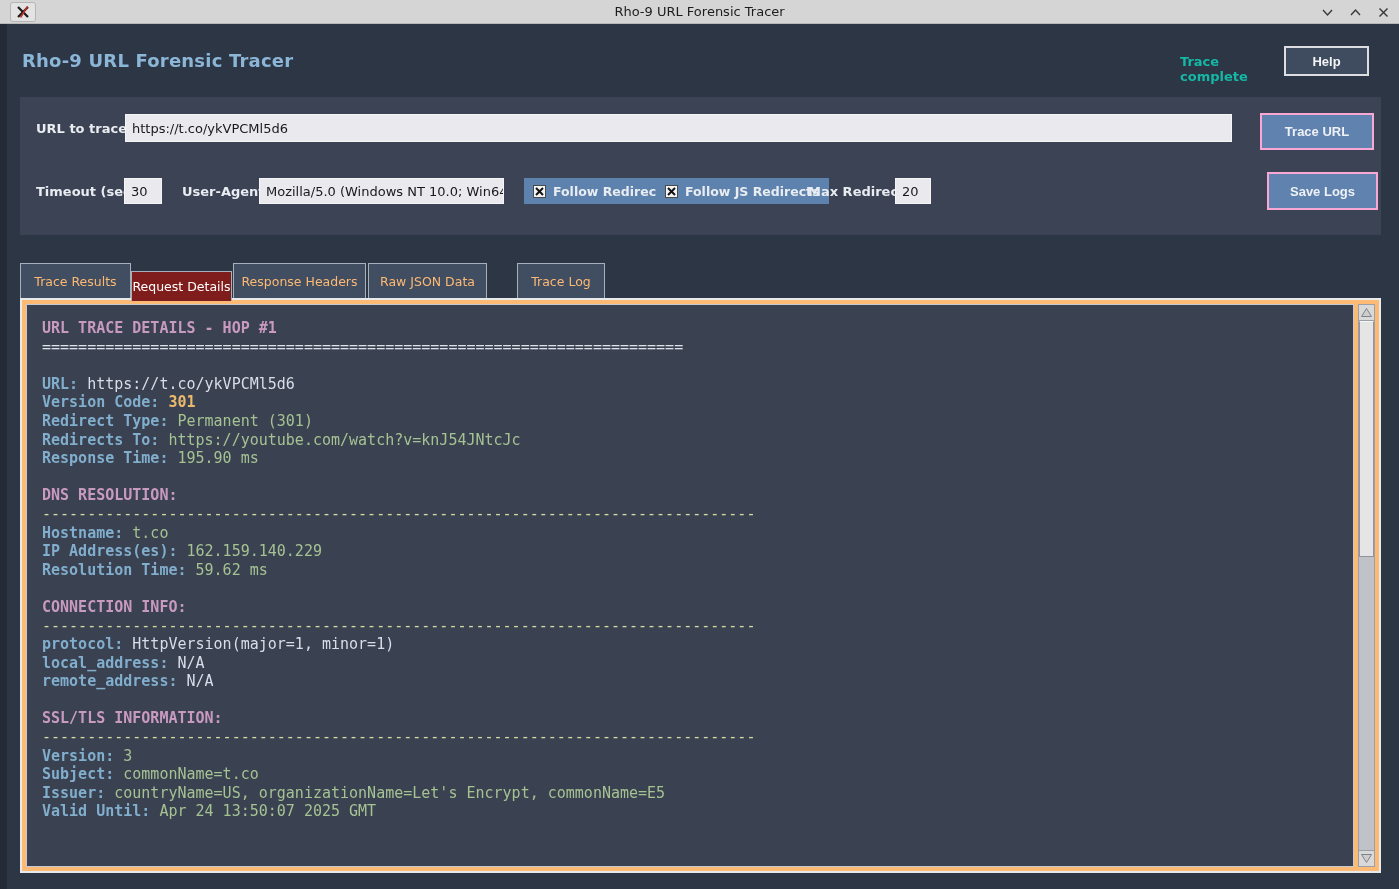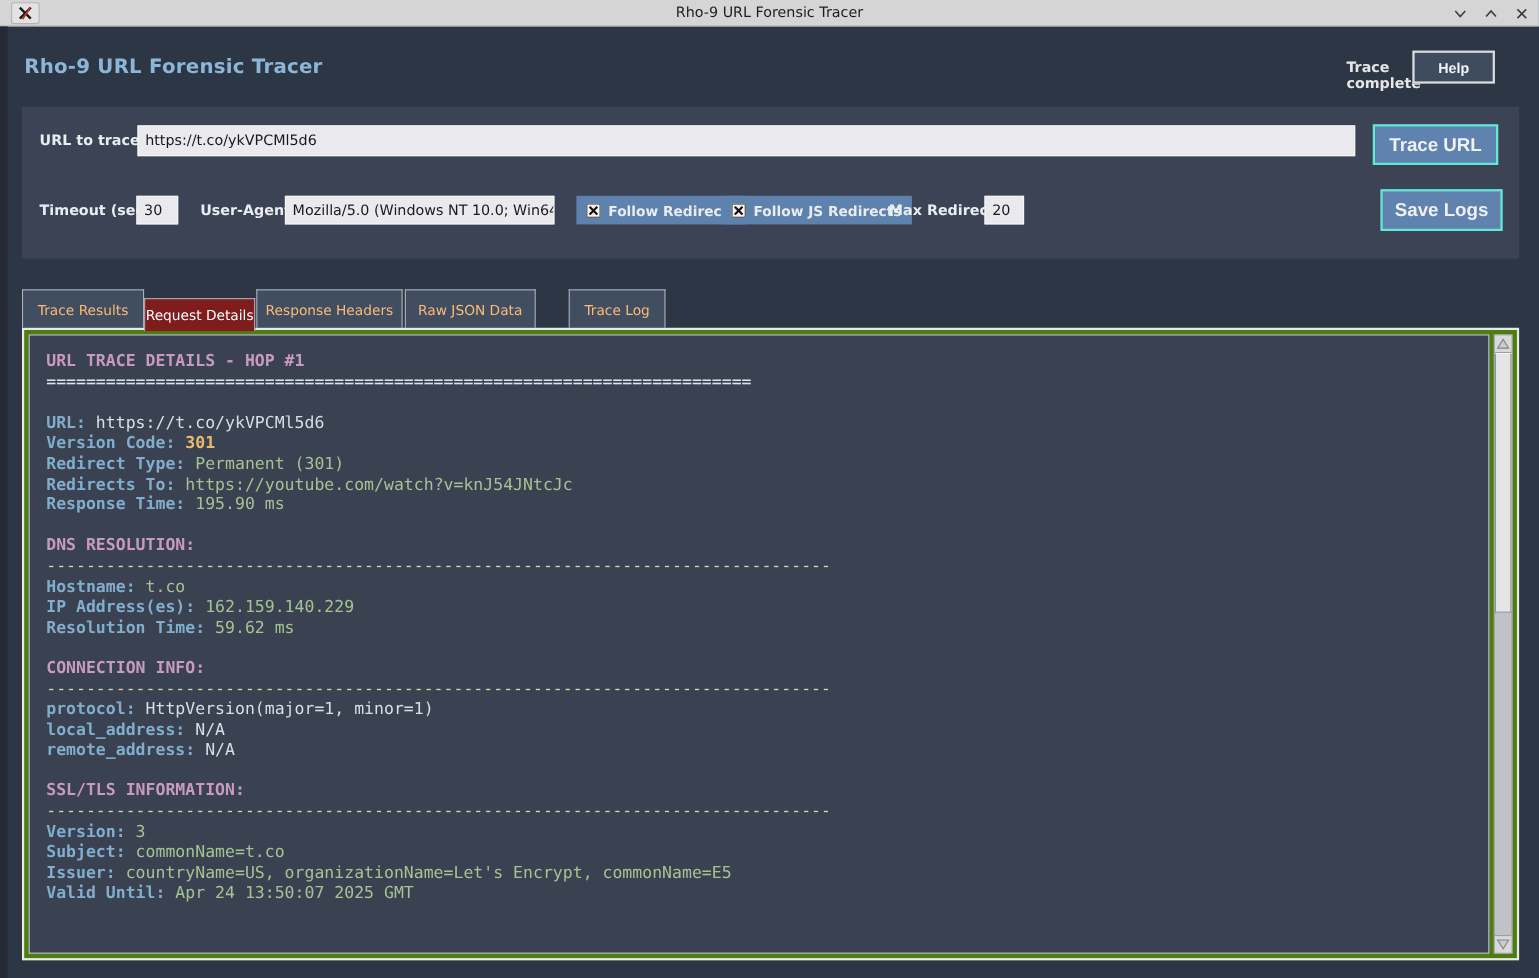--- a/index.html
+++ b/index.html
@@ -29,47 +29,48 @@
   .tb-btn { width:16px; height:16px; display:flex; align-items:center; justify-content:center; cursor:default; }
   
   .left-edge { position:absolute; left:0; top:24px; width:7px; height:865px; background:#242b36; }
   
   .app-title {
     position:absolute; left:22px; top:50px;
     font-size:18px; font-weight:bold; color:#8cb6d8; letter-spacing:.2px;
   }
   .status-text {
     position:absolute; left:1180px; top:54px; width:90px;
-    font-size:13px; font-weight:bold; color:#e5e5e5;margin-left:44px;
+    font-size:13px; font-weight:bold; color:#14b8a6;
   }
   .help-btn {
-    position:absolute; left:1284px; top:46px; width:75px; height:30px;
+    position:absolute; left:1284px; top:46px; width:85px; height:30px;
     background:#3f4b5e; border:2px solid #dcdee2; color:#f2f4f7;
     font-size:13px; font-weight:bold; display:flex; align-items:center; justify-content:center;
     cursor:pointer;
   }
   
   .panel {
     position:absolute; left:20px; top:97px; width:1361px; height:138px;
     background:#3b4354;
   }
   .f-label { font-size:13px; font-weight:bold; color:#e9ecf1; }
   .entry {
     background:#e9e9ee; border:1px solid #f5f5f8; color:#17191d;
     font-size:13px; font-family:"DejaVu Sans",sans-serif;
     padding:0 6px; outline:none; overflow:hidden; white-space:nowrap;
     display:flex; align-items:center;
   }
   .row1-label { position:absolute; left:16px; top:24px; }
   .url-entry  { position:absolute; left:105px; top:17px; width:1107px; height:28px; }
   .trace-btn  { position:absolute; left:1228px; top:16px; width:114px; height:37px; }
   .blue-btn {
-    background:#5f82ae; border:2px solid #5eead4; color:#eef1f6;
-    font-size:17px; font-weight:bold; display:flex; align-items:center; justify-content:center;
+    background:#5f82ae; border:2px solid #f9a8d4; color:#eef1f6;
+    font-size:13px; font-weight:bold; display:flex; align-items:center; justify-content:center;
     cursor:pointer;
+    margin-left:12px;
   }
   .row2-timeout-label { position:absolute; left:16px;  top:87px; }
   .timeout-entry      { position:absolute; left:104px; top:81px; width:38px; height:26px; }
   .ua-label           { position:absolute; left:162px; top:87px; }
   .ua-entry           { position:absolute; left:239px; top:81px; width:245px; height:26px; }
   .cb1 { position:absolute; left:504px; top:81px; }
   .cb2 { position:absolute; left:636px; top:81px; }
   .checkchip {
     height:26px; background:#5e82ae; display:flex; align-items:center; gap:7px;
     padding:0 9px; cursor:pointer;
@@ -93,21 +94,21 @@
     top:271px; height:30px; background:#7f1d1d; color:#ffffff; z-index:3;
   }
   .tab-1 { left:20px;  width:111px; }
   .tab-2 { left:131px; width:101px; }
   .tab-3 { left:233px; width:133px; }
   .tab-4 { left:368px; width:119px; }
   .tab-5 { left:489px; width:88px;margin-left:28px;  }
   
   .content-frame {
     position:absolute; left:20px; top:298px; width:1361px; height:575px;
-    background:#4d7c0f; border:2px solid #e7e9eb; z-index:1;
+    background:#fdba74; border:2px solid #e7e9eb; z-index:1;
   }
   .textwidget {
     position:absolute; left:4px; top:4px; right:25px; bottom:4px;
     background:#3a4150; border:1px solid #c6cad0;
     padding:14px 0 0 15px; overflow:hidden;
   }
   .tline {
     font-family:"DejaVu Sans Mono","Liberation Mono",monospace;
     font-size:15px; line-height:18.6px; min-height:18.6px; white-space:pre;
   }

